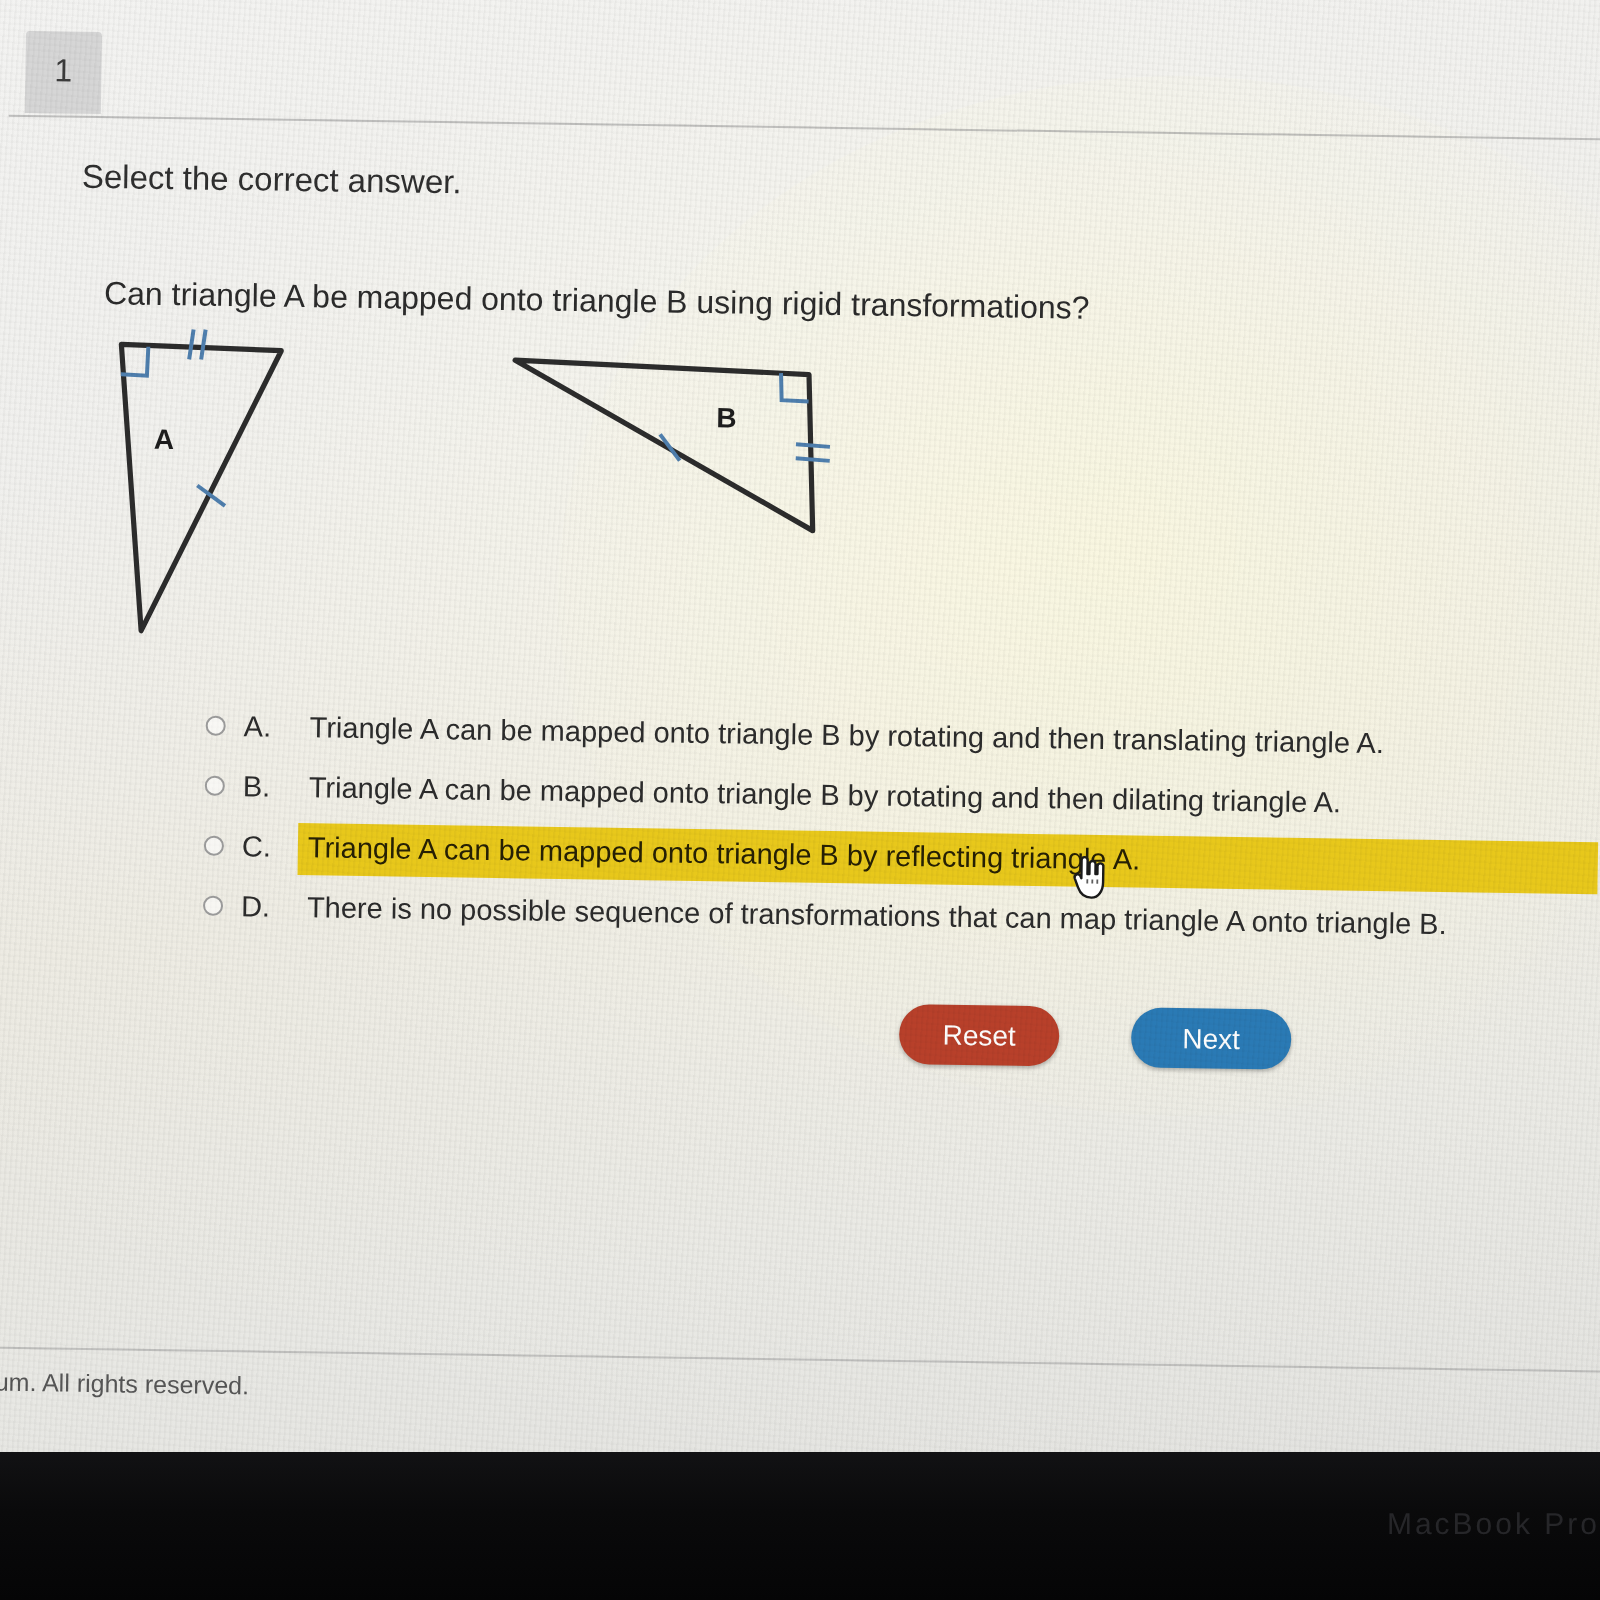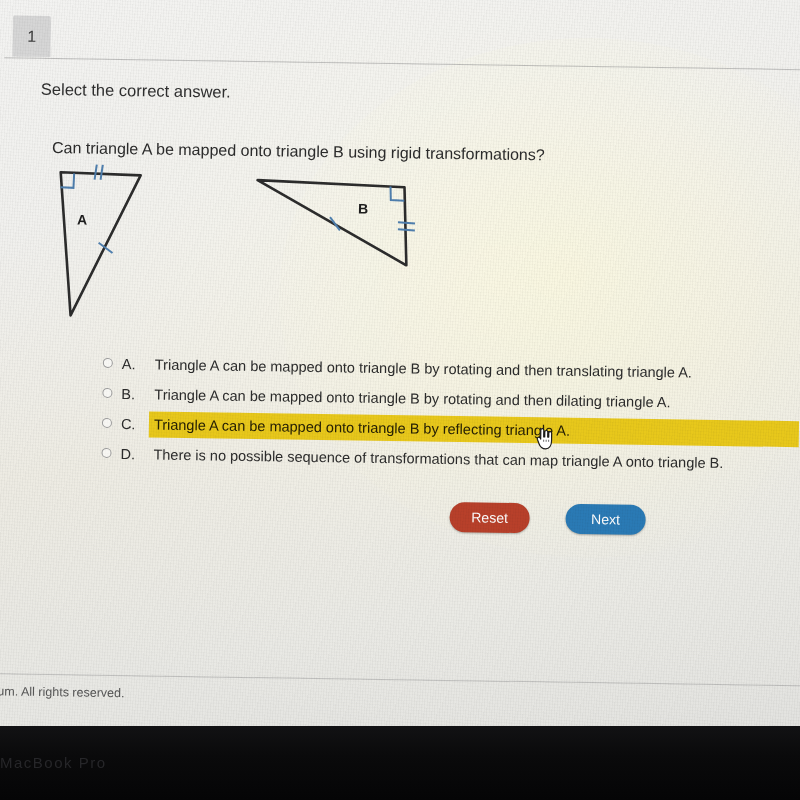--- a/index.html
+++ b/index.html
@@ -31,21 +31,21 @@
     top: 726px;
     width: 800px;
     height: 74px;
     background: linear-gradient(180deg, #121214 0%, #0a0a0b 40%, #050506 100%);
   }
   #laptop-brand {
     position: absolute;
     left: 0;
     top: 28px;
     width: 800px;
-    text-align: left;
+    text-align: right;
     font-size: 15px;
     letter-spacing: 1.5px;
     color: #262629;
     user-select: none;
   }
 
   
   #screen {
     position: absolute;
     left: -22px;

